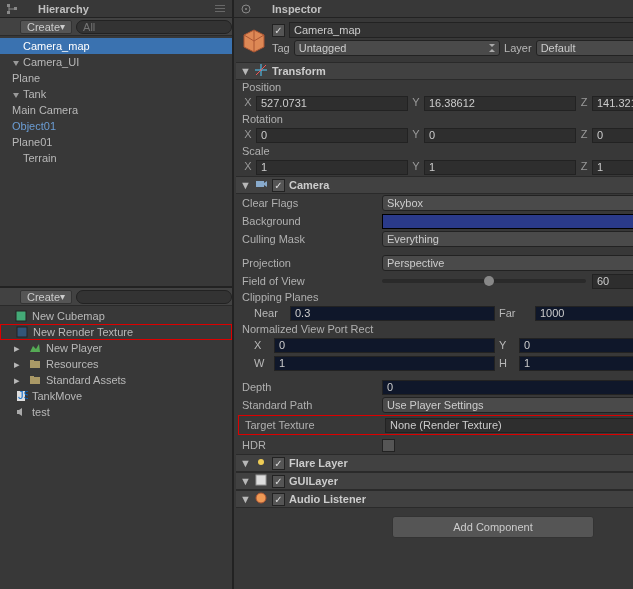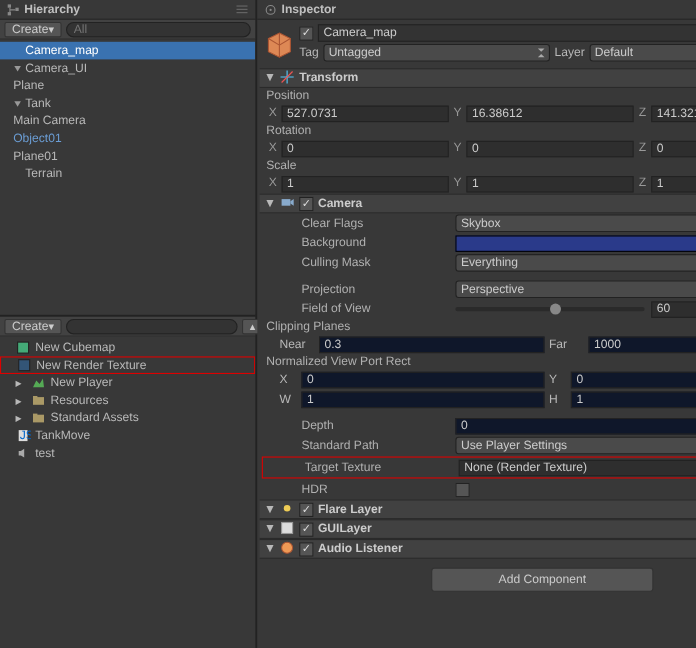--- a/index.html
+++ b/index.html
@@ -2,24 +2,24 @@
 <html><head>
 <meta charset="utf-8">
 <style>
 * { margin: 0; padding: 0; box-sizing: border-box; font-family: Arial, sans-serif; font-size: 11px; }
 body { background: #383838; color: #b8b8b8; width: 633px; height: 589px; overflow: hidden; }
 .root { display: flex; width: 100%; height: 100%; }
 .left { width: 234px; display: flex; flex-direction: column; border-right: 2px solid #222; }
 .right { flex: 1; display: flex; flex-direction: column; }
 .panel-header { background: #383838; padding: 2px 6px; display: flex; align-items: center; gap: 4px; height: 18px; border-bottom: 1px solid #222; }
 .panel-header .icon { width: 12px; height: 12px; display: inline-flex; }
-.panel-title { font-weight: bold; color: #c0c0c0; }
+.panel-title { font-weight: bold; color: #c0c0c0; margin-left: 16px; }
 .spacer { flex: 1; }
 .lock-icon, .menu-icon { width: 12px; height: 12px; opacity: 0.6; }
-.toolbar { background: #424242; padding: 2px 4px; display: flex; align-items: center; gap: 4px; height: 18px; border-bottom: 1px solid #2a2a2a; }
+.toolbar { background: #424242; padding: 2px 20px; display: flex; align-items: center; gap: 4px; height: 18px; border-bottom: 1px solid #2a2a2a; }
 .btn-small { background: #555; border: 1px solid #333; color: #ccc; padding: 0 6px; height: 14px; font-size: 10px; border-radius: 2px; display: inline-flex; align-items: center; cursor: pointer; }
 .search { background: #333; border: 1px solid #222; border-radius: 8px; height: 14px; flex: 1; padding: 0 6px; color: #999; }
 .tree { flex: 1; background: #383838; overflow: auto; padding: 2px 0; }
 .tree-item { padding: 1px 2px 1px 12px; display: flex; align-items: center; gap: 3px; height: 16px; cursor: pointer; }
 .tree-item.selected { background: #3a72b0; color: #fff; }
 .tree-item.child1 { }
 .prefab { color: #6b9dd4; }
 .fold { width: 8px; height: 8px; display: inline-block; }
 .fold svg { width: 8px; height: 8px; }
 .hierarchy { height: 288px; display: flex; flex-direction: column; border-bottom: 2px solid #222; }
@@ -34,21 +34,21 @@
 .obj-name { background: #333; border: 1px solid #222; color: #ccc; padding: 1px 4px; flex: 1; height: 16px; }
 .checkbox { width: 13px; height: 13px; background: #555; border: 1px solid #222; display: inline-flex; align-items: center; justify-content: center; }
 .checkbox.checked::after { content: "✓"; font-size: 10px; color: #ddd; }
 .tag-row { display: flex; align-items: center; gap: 4px; padding: 2px 4px 4px 36px; }
 .dropdown { background: #4a4a4a; border: 1px solid #222; color: #ccc; padding: 1px 4px; height: 16px; display: inline-flex; align-items: center; border-radius: 3px; position: relative; }
 .dropdown::after { content: ""; position: absolute; right: 4px; top: 3px; width: 0; height: 0; border-left: 3px solid transparent; border-right: 3px solid transparent; border-top: 3px solid #aaa; }
 .dropdown::before { content: ""; position: absolute; right: 4px; bottom: 3px; width: 0; height: 0; border-left: 3px solid transparent; border-right: 3px solid transparent; border-bottom: 3px solid #aaa; }
 .component-header { background: #414141; padding: 2px 4px; display: flex; align-items: center; gap: 4px; height: 18px; border-top: 1px solid #2a2a2a; border-bottom: 1px solid #2a2a2a; }
 .comp-title { font-weight: bold; color: #ccc; }
 .prop-row { display: flex; align-items: center; padding: 1px 6px; height: 18px; }
-.prop-label { width: 140px; color: #b0b0b0; margin-left: 32px; }
+.prop-label { width: 140px; color: #b0b0b0; }
 .prop-input { background: #0f172a; border: 1px solid #222; color: #ccc; padding: 1px 4px; height: 15px; flex: 1; margin-right: 4px; }
 .prop-vec { display: flex; flex: 1; gap: 2px; }
 .vec-lbl { width: 12px; text-align: center; color: #999; }
 .vec-in { background: #2e2e2e; border: 1px solid #222; color: #ccc; padding: 1px 4px; height: 15px; flex: 1; }
 .color-swatch { background: #2a3a8a; border: 1px solid #000; height: 15px; flex: 1; }
 .slider-row { display: flex; align-items: center; flex: 1; gap: 6px; }
 .slider { flex: 1; height: 4px; background: #2a2a2a; border-radius: 2px; position: relative; }
 .slider-thumb { position: absolute; width: 10px; height: 10px; background: #888; border-radius: 50%; top: -3px; left: 50%; }
 .obj-field { background: #2e2e2e; border: 1px solid #222; color: #ccc; padding: 1px 4px; height: 15px; flex: 1; display: flex; align-items: center; position: relative; }
 .obj-field::after { content: "⊙"; position: absolute; right: 4px; color: #888; }

